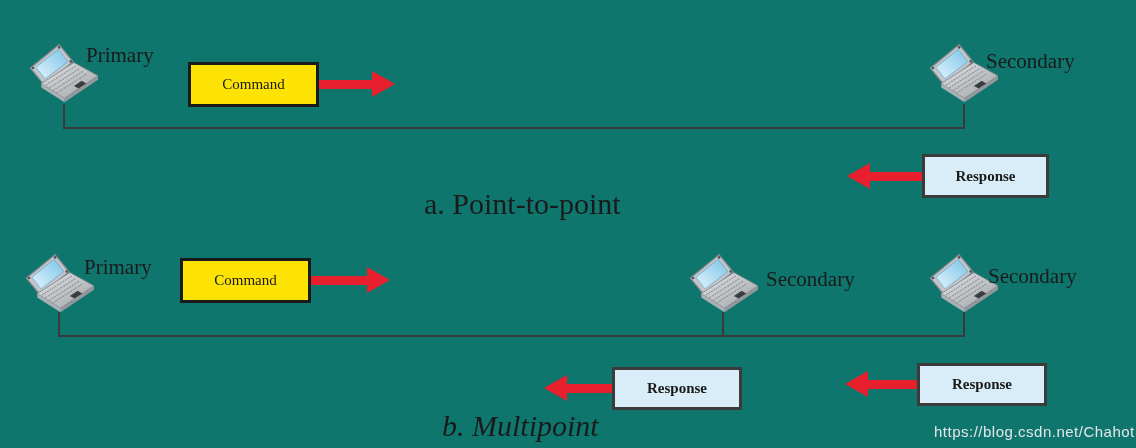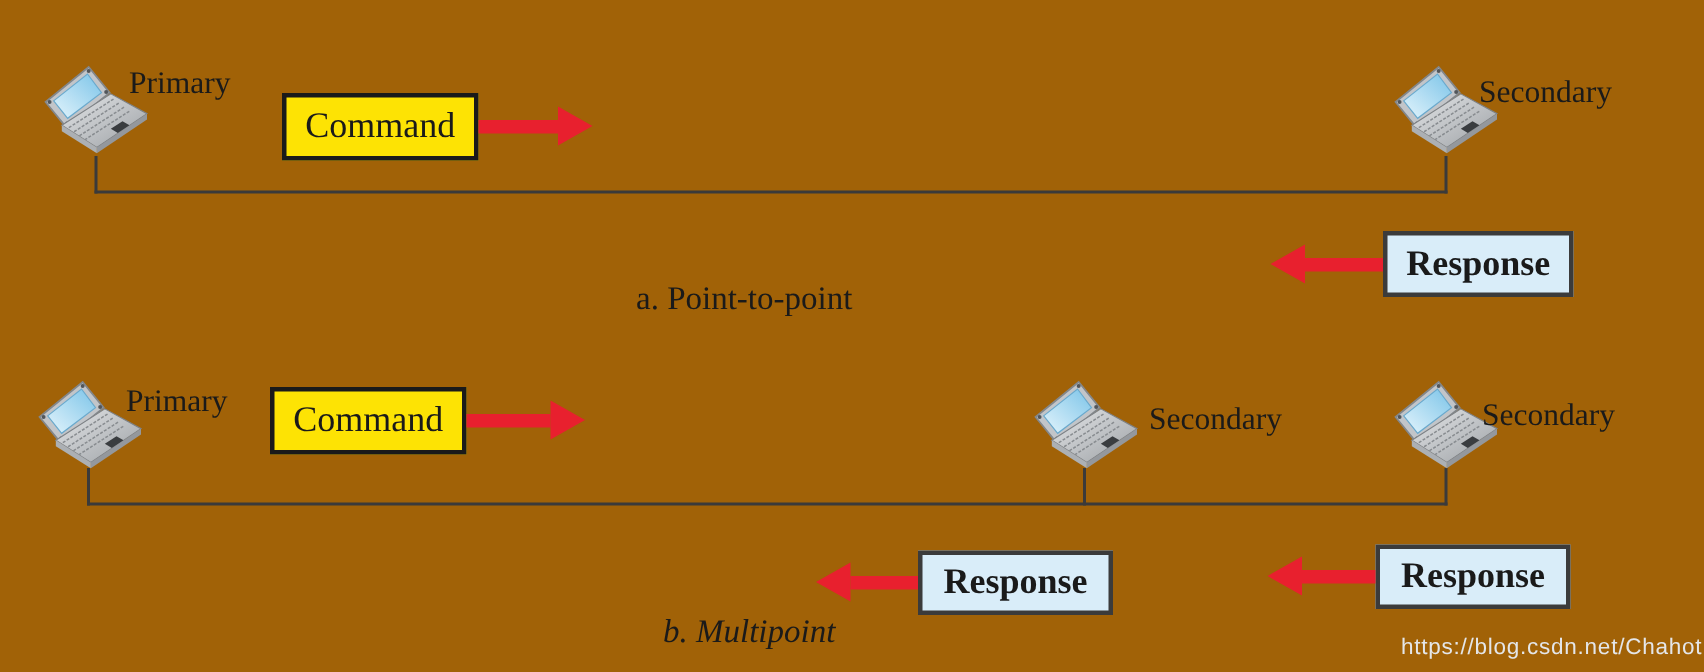--- a/index.html
+++ b/index.html
@@ -1,24 +1,24 @@
 <!DOCTYPE html>
 <html style="--command-fill: #fde304; --command-border: #1a1a1a; --response-fill: #d9edf9; --response-border: #3b3b3b; --arrow: #e8202e; --wire: #3a3a3a; --text: #1a1a1a; --watermark: #e4e6e9;"><head>
 <meta charset="utf-8">
 <style>
   html,body{margin:0;padding:0;background:#fff;}
   .canvas{
-    position:relative;width:1136px;height:448px;background:#a16207;
+    position:relative;width:1136px;height:448px;background:#0f766e;
     font-family:"Liberation Serif","DejaVu Serif",serif;overflow:hidden;
   }
   .node-label{position:absolute;font-size:21px;line-height:1.1;color:var(--text,#1a1a1a);white-space:nowrap;}
-  .caption{position:absolute;font-size:22px;line-height:1.1;color:var(--text,#1a1a1a);white-space:nowrap;}
+  .caption{position:absolute;font-size:30px;line-height:1.1;color:var(--text,#1a1a1a);white-space:nowrap;}
   .msg-box{
     position:absolute;display:flex;align-items:center;justify-content:center;
-    font-size:24px;color:var(--text,#1a1a1a);box-sizing:border-box;white-space:nowrap;
+    font-size:15px;color:var(--text,#1a1a1a);box-sizing:border-box;white-space:nowrap;
   }
   .command-box{background:var(--command-fill,#fde304);border:3px solid var(--command-border,#1a1a1a);}
   .response-box{background:var(--response-fill,#d9edf9);border:3px solid var(--response-border,#3b3b3b);font-weight:bold;}
   .wire{position:absolute;background:var(--wire,#3a3a3a);}
   .arrow-shaft{position:absolute;height:9px;background:var(--arrow,#e8202e);}
   .arrow-head{position:absolute;width:0;height:0;border-top:13px solid transparent;border-bottom:13px solid transparent;}
   .arrow-head.right{border-left:23px solid var(--arrow,#e8202e);}
   .arrow-head.left{border-right:23px solid var(--arrow,#e8202e);}
   .laptop{position:absolute;width:78px;height:70px;overflow:visible;}
   .watermark{

